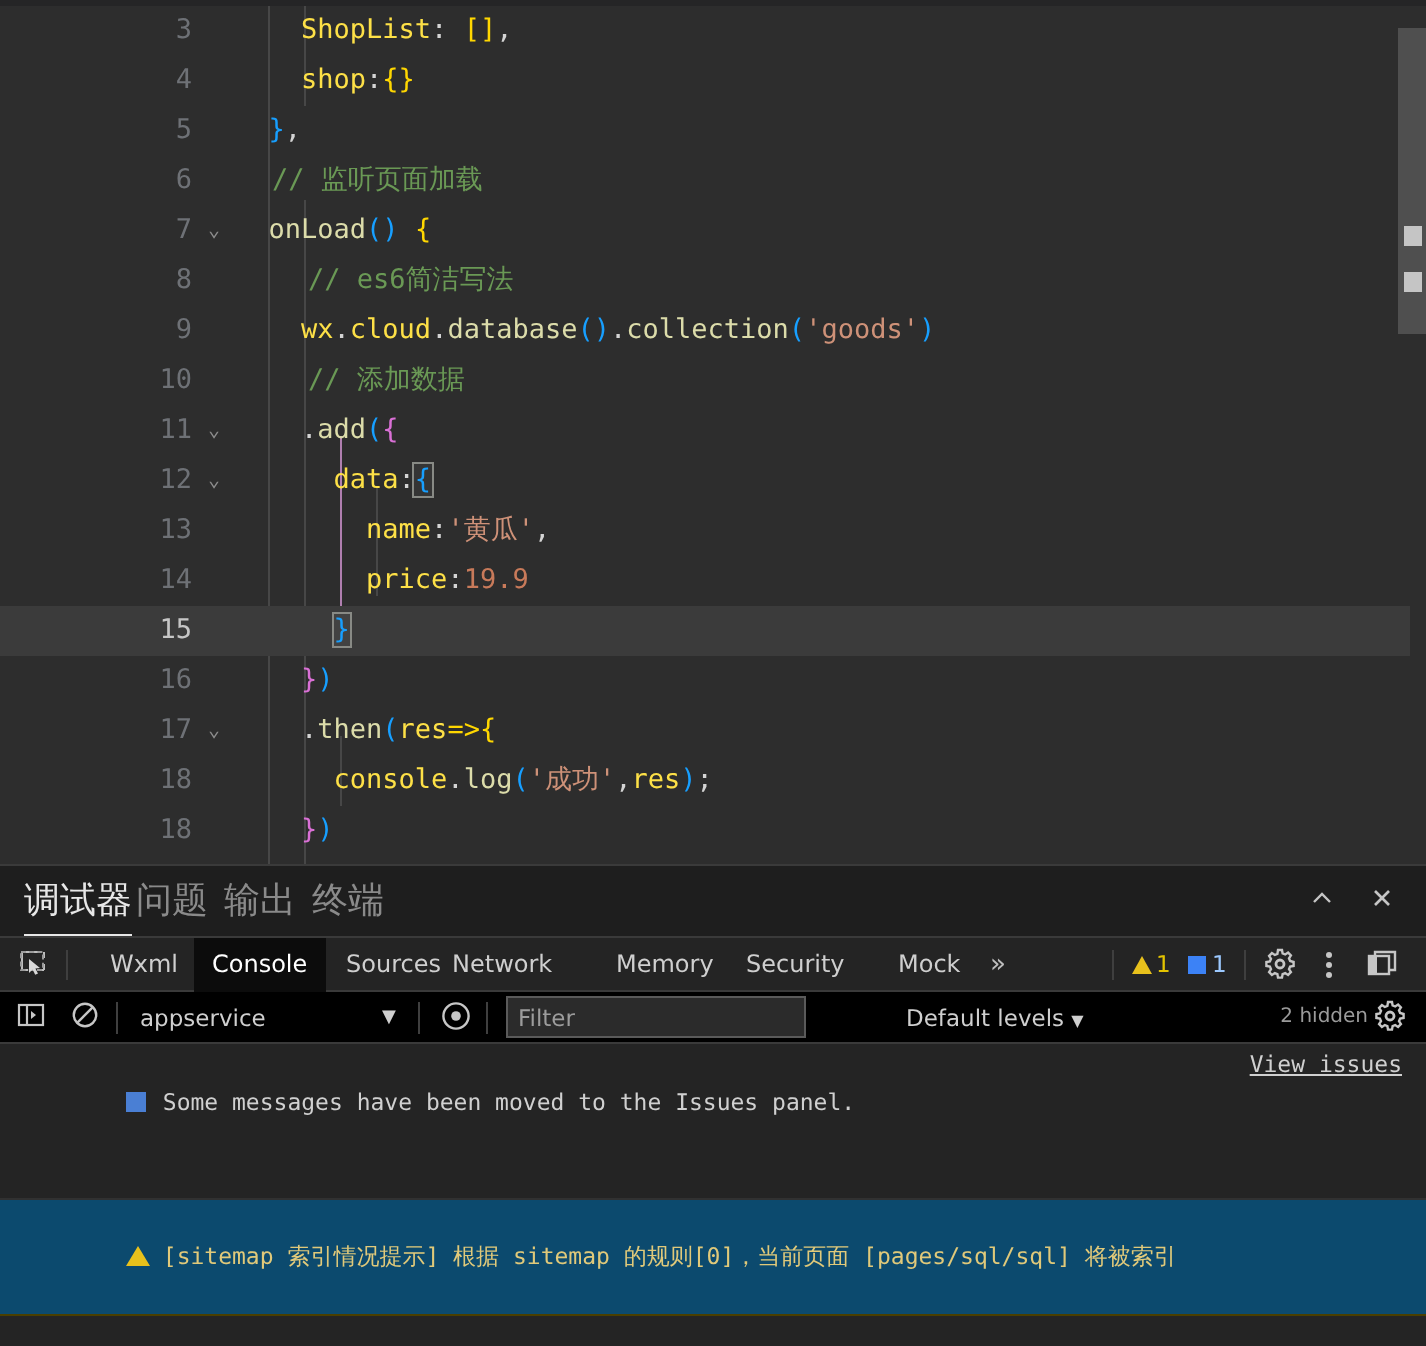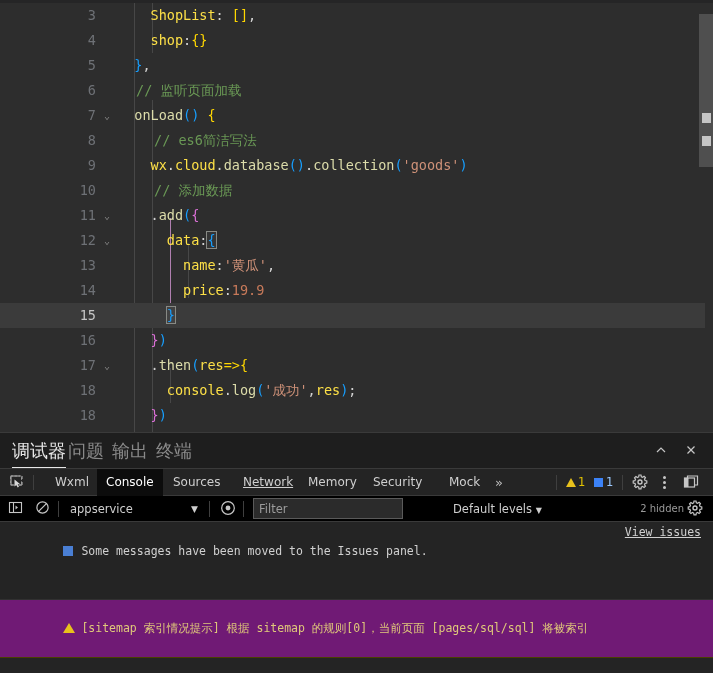--- a/index.html
+++ b/index.html
@@ -277,21 +277,21 @@
     position: relative;
     min-height: 19px;
     line-height: 19px;
     border-bottom: 1px solid #313131;
     padding-left: 8px;
     white-space: pre;
     color: #d0d0d0;
   }
   .cmsg.info { background: #242424; }
   .cmsg.warning {
-    background: #701a75;
+    background: #0c4a6e;
     border-bottom: 1px solid #4a3f00;
     color: #e0c97a;
   }
   .cmsg .badge-info {
     display: inline-block;
     width: 10px; height: 10px;
     background: #4a7fd4;
     vertical-align: -1px;
     margin-right: 8px;
   }
@@ -460,21 +460,21 @@
           <path d="M3,2 L3,11 M3,2 L10,2 M3,11 L6,11 M14,2 L14,5 M14,11 L14,8 M14,11 L11,11 M10,2 L12,2" fill="none" stroke="#bdbdbd" stroke-width="1" stroke-dasharray="0"></path>
           <rect x="2.5" y="2" width="11" height="9" fill="none" stroke="#9a9a9a" stroke-width="1" stroke-dasharray="2.5,1.6"></rect>
           <path d="M6.5,5.5 L6.5,12.5 L8.3,10.8 L9.6,13.4 L11,12.7 L9.7,10.2 L12,10 Z" fill="#d8d8d8"></path>
         </svg>
       </div>
       <div class="dt-sep" style="left:33px;"></div>
 
       <div class="dt-tab" style="left:46px;">Wxml</div>
       <div class="dt-tab on" style="left:97px;">Console</div>
       <div class="dt-tab" style="left:164px;">Sources</div>
-      <div class="dt-tab" style="left:234px;text-decoration:underline;">Network</div>
+      <div class="dt-tab" style="left:217px;">Network</div>
       <div class="dt-tab" style="left:299px;">Memory</div>
       <div class="dt-tab" style="left:364px;">Security</div>
       <div class="dt-tab" style="left:440px;">Mock</div>
       <div class="dt-more" style="left:495px;">»</div>
 
       <div class="dt-sep" style="left:556px;"></div>
       <div class="warn-count" style="left:566px;"><span class="tri-warn"></span><span>1</span></div>
       <div class="err-count" style="left:594px;"><span class="sq-msg"></span><span>1</span></div>
       <div class="dt-sep" style="left:622px;"></div>
 

